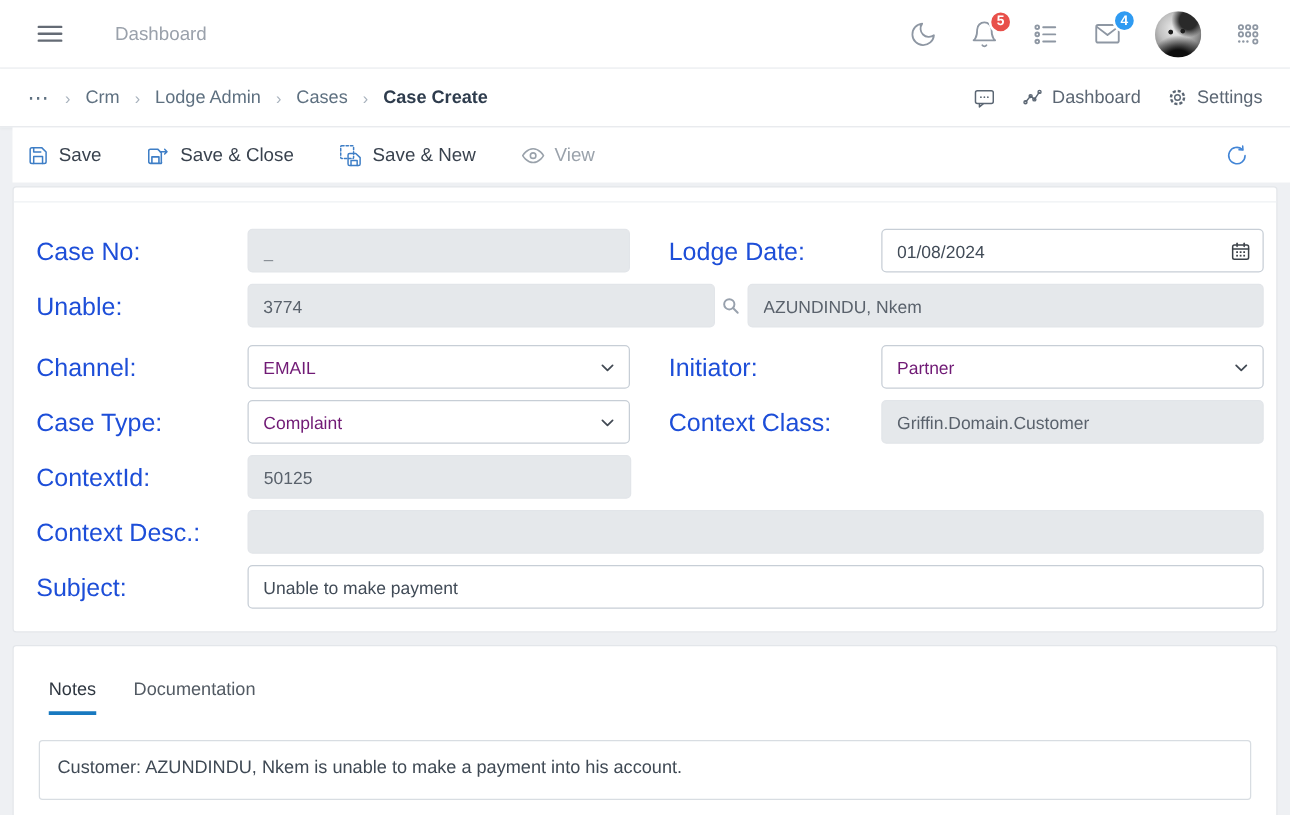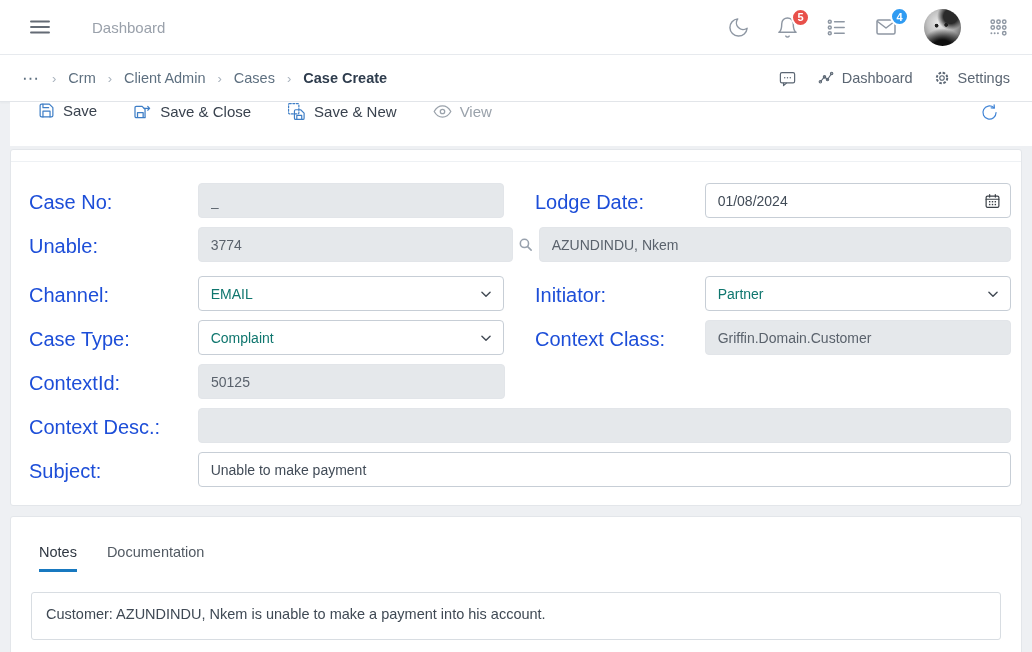--- a/index.html
+++ b/index.html
@@ -31,21 +31,21 @@
                display:flex; align-items:center; padding:0 22px; font-size:14.5px; }
   .crumb-trail { display:flex; align-items:center; gap:12px; }
   .crumb-ellipsis { color:#5e7080; font-size:17px; letter-spacing:1px; cursor:pointer; line-height:1; }
   .crumb-link { color:#5e7080; cursor:pointer; }
   .crumb-sep { color:#a8b2bd; font-size:13px; }
   .crumb-current { color:#2e3c4d; font-weight:bold; }
   .crumb-actions { margin-left:auto; display:flex; align-items:center; gap:20px; color:#5b6673; }
   .crumb-action { display:flex; align-items:center; gap:7px; cursor:pointer; font-size:14.5px; }
 
   
-  .toolbar { margin-left:10px; height:44px; background:#fff; display:flex; align-items:flex-start; padding-left:28px; gap:36px; }
+  .toolbar { margin-left:10px; height:44px; background:#fff; display:flex; align-items:center; padding-left:12px; gap:36px; }
   .tool-item { display:flex; align-items:center; gap:8px; font-size:15px; color:#39424e; cursor:pointer; }
   .tool-item.disabled { color:#9aa2ab; cursor:default; }
   .tool-refresh { margin-left:auto; padding-right:32px; cursor:pointer; display:flex; }
 
   .gap3 { height:3px; }
 
   
   .form-card { margin:0 10px; background:#fff; border:1px solid #e3e6ea; border-radius:3px; }
   .card-strip { height:12px; border-bottom:1px solid #eef1f4; }
   .form-body { padding:21px 10px 18px 18px; }
@@ -63,24 +63,24 @@
          font-family:"Liberation Sans", sans-serif; outline:none; }
   .inp.ro { background:#e5e8eb; border:1px solid #e2e5e9; color:#5a626c; }
   .inp.txt { background:#fff; border:1px solid #c7ced6; color:#414b57; }
 
   .inp-wrap { position:relative; width:100%; }
   .inp-icon-r { position:absolute; right:10px; top:50%; transform:translateY(-50%); cursor:pointer; display:flex; }
   .inp-wrap .inp { padding-right:34px; }
 
   .selectbox { width:100%; height:35px; background:#fff; border:1px solid #c7ced6; border-radius:4px;
                display:flex; align-items:center; justify-content:space-between; padding:0 10px 0 12px;
-               font-size:14px; color:#0f766e; cursor:pointer; }
+               font-size:14px; color:#701a75; cursor:pointer; }
 
   .partner-wrap { display:flex; align-items:center; width:815px; }
-  .partner-code { width:315px; }
+  .partner-code { width:374px; }
   .lookup { width:26px; display:flex; justify-content:center; cursor:pointer; }
   .partner-name { flex:1; }
 
   
   .notes-card { margin:10px 10px 0; background:#fff; border:1px solid #e3e6ea; border-radius:3px;
                 padding:27px 20px 20px 20px; height:140px; }
   .tabs { display:flex; gap:30px; padding-left:8px;text-align:center; }
   .tab { font-size:14.5px; padding-bottom:9px; cursor:pointer; color:#525a63; }
   .tab.active { color:#2f3741; border-bottom:3px solid #1879c0; }
   .note-box { margin-top:20px; border:1px solid #d8dde2; border-radius:3px; background:#fff;
@@ -152,21 +152,21 @@
     </div>
   </div>
 </div>
 
 <div class="crumb-bar">
   <div class="crumb-trail">
     <span class="crumb-ellipsis">⋯</span>
     <span class="crumb-sep">›</span>
     <span class="crumb-link">Crm</span>
     <span class="crumb-sep">›</span>
-    <span class="crumb-link">Client Admin</span>
+    <span class="crumb-link">Lodge Admin</span>
     <span class="crumb-sep">›</span>
     <span class="crumb-link">Cases</span>
     <span class="crumb-sep">›</span>
     <span class="crumb-current">Case Create</span>
   </div>
   <div class="crumb-actions">
     <div class="crumb-action">
       <svg width="19" height="19" viewBox="0 0 24 24" fill="none" stroke="#5b6673" stroke-width="1.5" stroke-linejoin="round">
           <rect x="3" y="4.5" width="18" height="13" rx="2"></rect>
           <path d="M7 17.5v3.5l4-3.5"></path>

